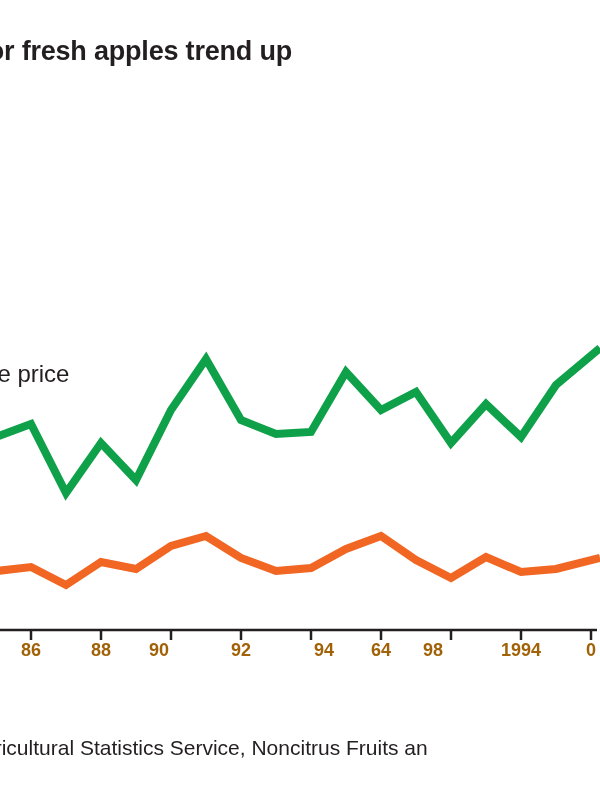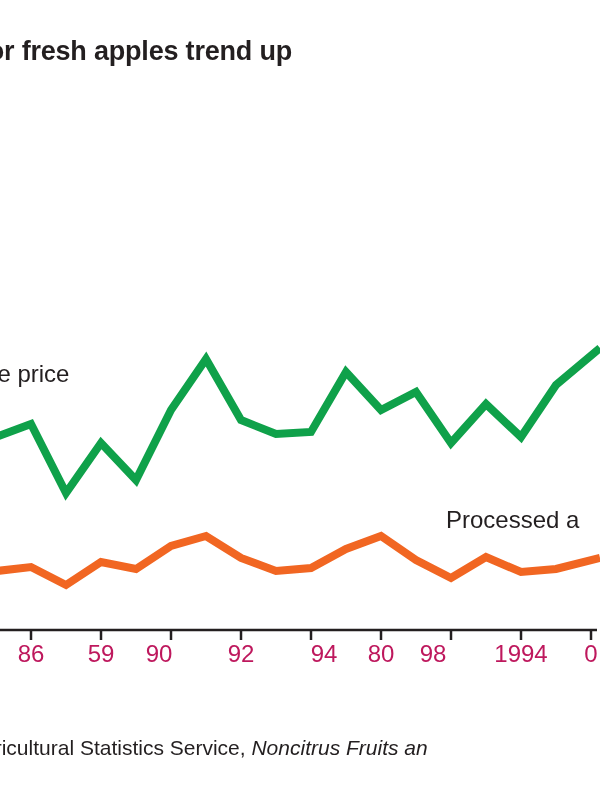--- a/index.html
+++ b/index.html
@@ -63,39 +63,39 @@
   #tick-labels {
     position: absolute;
     left: 0;
     top: 641px;
     width: 600px;
     height: 40px;
   }
   .tick-label {
     position: absolute;
     top: 0;
-    font-size: 24px;
-    color: #be185d;
+    font-size: 18px;
+    color: #a16207;
     transform: translateX(-50%);
     white-space: nowrap;
     line-height: 1.1;
+    font-weight: bold;
   }
   
   #source-note {
     position: absolute;
     left: -52px;
     top: 735px;
     width: 760px;
     font-size: 21px;
     color: #231f20;
     white-space: nowrap;
     line-height: 1.2;
   }
   #source-note .src-italic {
-    font-style: italic;
   }
 </style>
 </head>
 <body>
 
 <div id="figure">
 
   <div id="chart-title">es for fresh apples trend up</div>
 
   <div id="plot">
@@ -116,29 +116,28 @@
           <line x1="381" x2="381" y1="630" y2="640" stroke="#231f20" stroke-width="2.5"></line>
           <line x1="451" x2="451" y1="630" y2="640" stroke="#231f20" stroke-width="2.5"></line>
           <line x1="521" x2="521" y1="630" y2="640" stroke="#231f20" stroke-width="2.5"></line>
           <line x1="591" x2="591" y1="630" y2="640" stroke="#231f20" stroke-width="2.5"></line>
         </g>
     </svg>
   </div>
 
   <div class="series-label" id="label-fresh">apple price</div>
 
-  <div class="series-label" id="label-processed">Processed a</div>
 
   <div id="tick-labels">
     <span class="tick-label" style="left:31px">86</span>
-    <span class="tick-label" style="left:101px">59</span>
+    <span class="tick-label" style="left:101px">88</span>
     <span class="tick-label" style="left:159px">90</span>
     <span class="tick-label" style="left:241px">92</span>
     <span class="tick-label" style="left:324px">94</span>
-    <span class="tick-label" style="left:381px">80</span>
+    <span class="tick-label" style="left:381px">64</span>
     <span class="tick-label" style="left:433px">98</span>
     <span class="tick-label" style="left:521px">1994</span>
     <span class="tick-label" style="left:591px">0</span>
   </div>
 
   <div id="source-note">
     <span>al Agricultural Statistics Service, </span><span class="src-italic">Noncitrus Fruits an</span>
   </div>
 
 </div>

